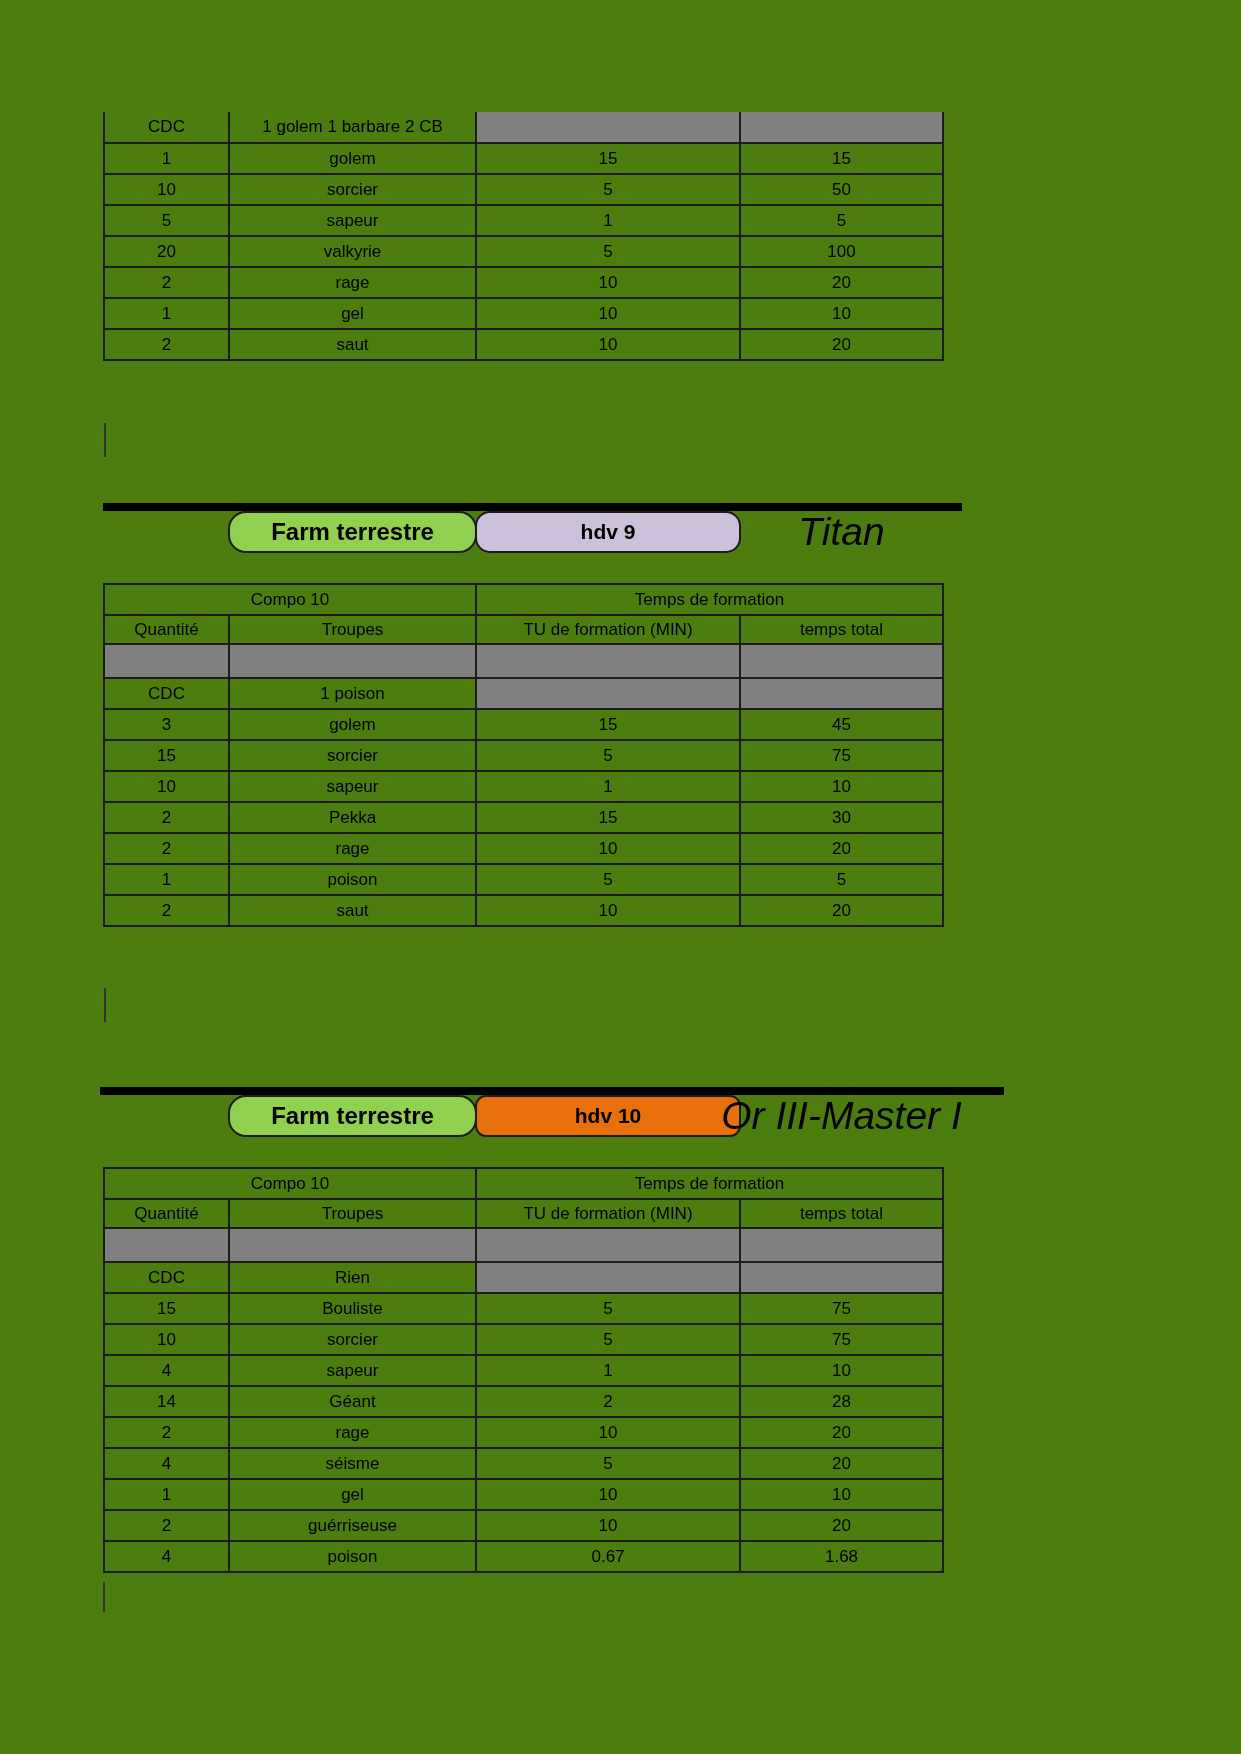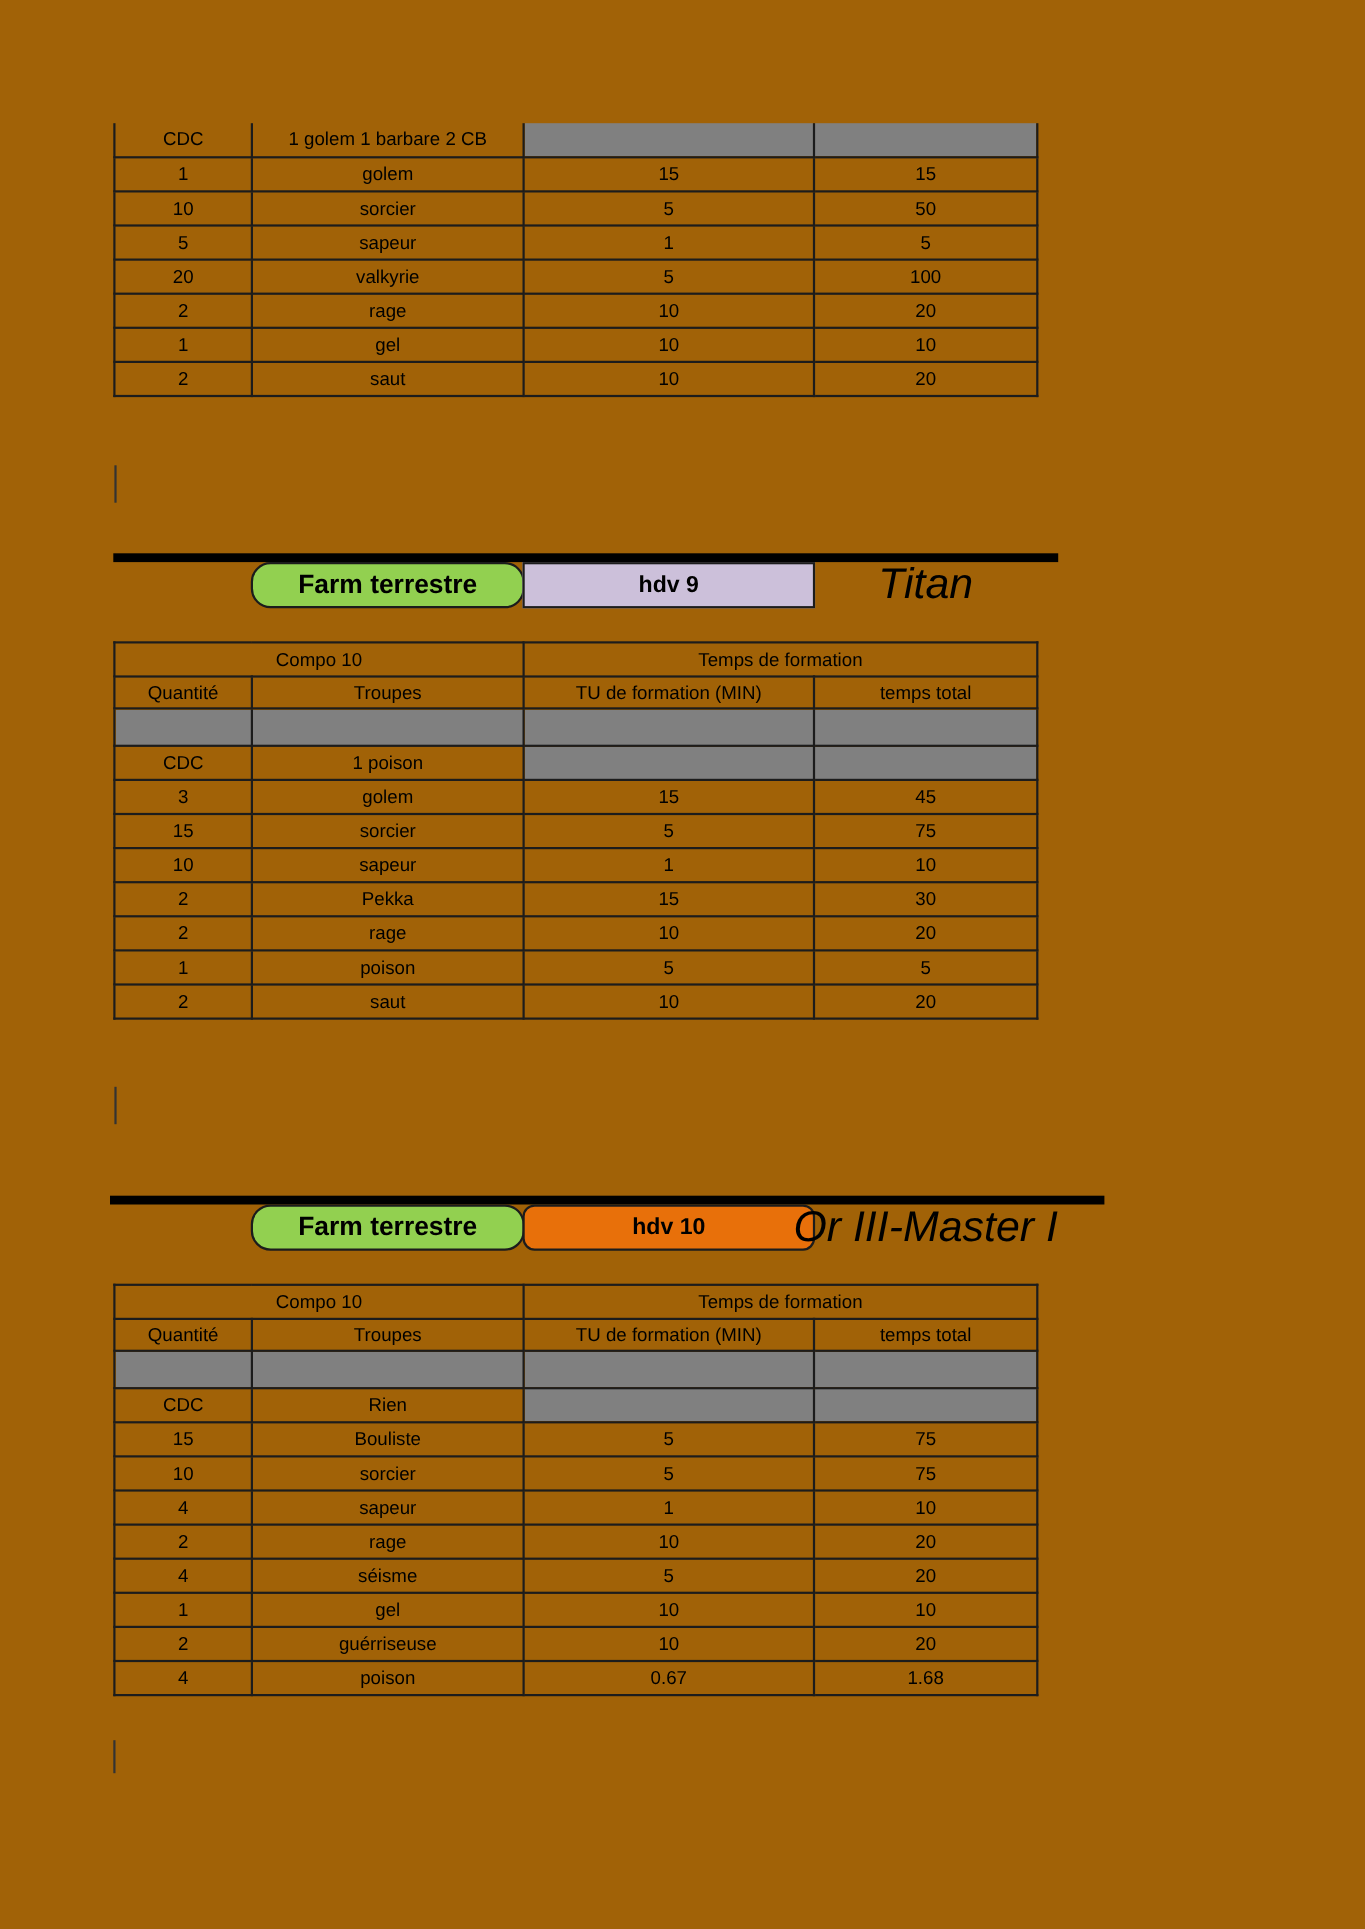--- a/index.html
+++ b/index.html
@@ -1,18 +1,18 @@
 <!DOCTYPE html>
 <html><head>
 <meta charset="utf-8">
 <style>
   html,body { margin:0; padding:0; background:#fff; }
   * { box-sizing:border-box; }
   .page {
-    position:relative; width:1241px; height:1754px; background:#a16207;
+    position:relative; width:1241px; height:1754px; background:#4d7c0f;
     font-family:"Liberation Sans", sans-serif; color:#000; overflow:hidden;
   }
   table.sheet {
     position:absolute; border-collapse:collapse; table-layout:fixed; width:841px;
   }
   .sheet td {
     border:2px solid #1c1c1c; text-align:center; vertical-align:middle;
     font-size:17px; padding:0 4px; overflow:hidden; white-space:nowrap;
   }
   .sheet tr { height:31px; }
@@ -98,21 +98,21 @@
         </tr>
       </tbody>
   </table>
 
   <div class="tick" style="left:104px; top:423px; height:34px;"></div>
 
   <div class="bar" style="left: 103px; top: 503px; width: 859px; background: rgb(0, 0, 0);"></div>
   <div class="head-cell head-farm" style="left: 228px; top: 511px; width: 249px; background: rgb(146, 208, 80);">
     <span>Farm terrestre</span>
   </div>
-  <div class="head-cell head-hdv" style="left: 475px; top: 511px; width: 266px; background: rgb(204, 192, 218);">
+  <div class="head-cell head-hdv" style="left: 475px; top: 511px; width: 266px; background: rgb(204, 192, 218); border-radius: 15px;">
     <span>hdv 9</span>
   </div>
   <div class="head-league" style="left:741px; top:511px; width:201px;">Titan</div>
 
   <table class="sheet" style="left:103px; top:583px;">
     <colgroup>
       <col style="width:125px">
         <col style="width:247px">
         <col style="width:264px">
         <col style="width:203px">
@@ -242,20 +242,26 @@
           <td>5</td>
           <td>75</td>
         </tr>
         <tr>
           <td>4</td>
           <td>sapeur</td>
           <td>1</td>
           <td>10</td>
         </tr>
         <tr>
+          <td>14</td>
+          <td>Géant</td>
+          <td>2</td>
+          <td>28</td>
+        </tr>
+        <tr>
           <td>2</td>
           <td>rage</td>
           <td>10</td>
           <td>20</td>
         </tr>
         <tr>
           <td>4</td>
           <td>séisme</td>
           <td>5</td>
           <td>20</td>

